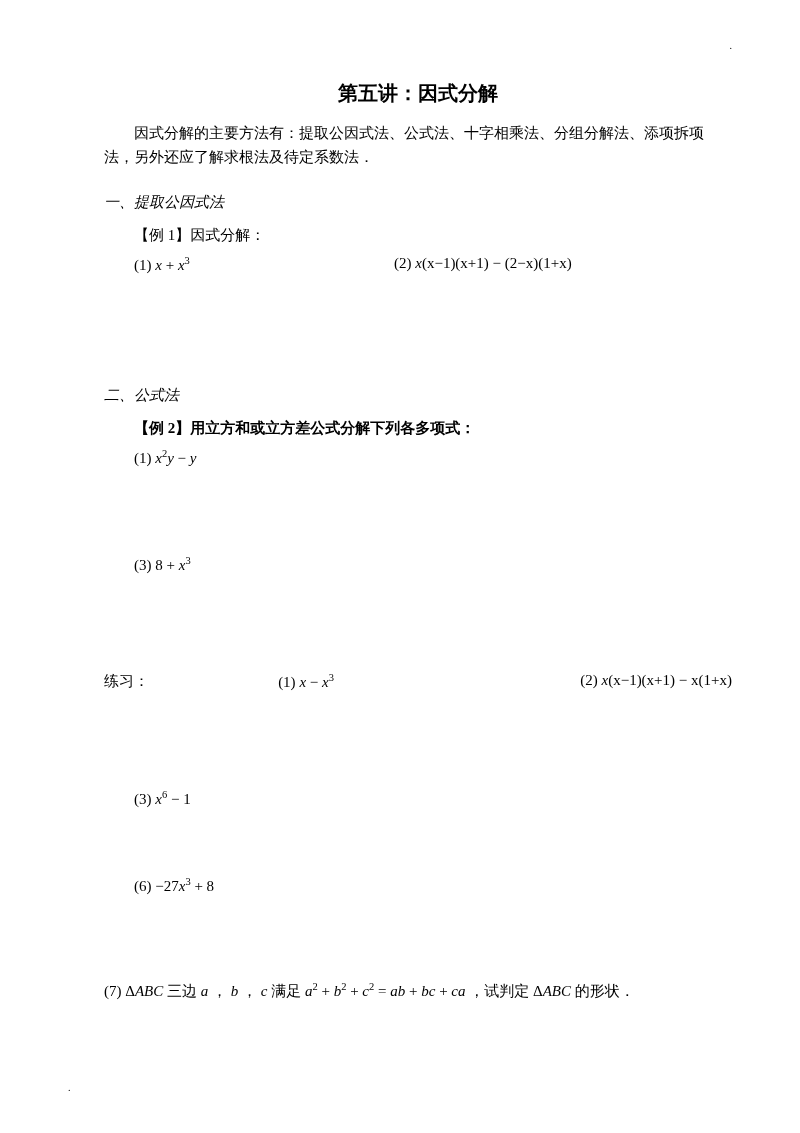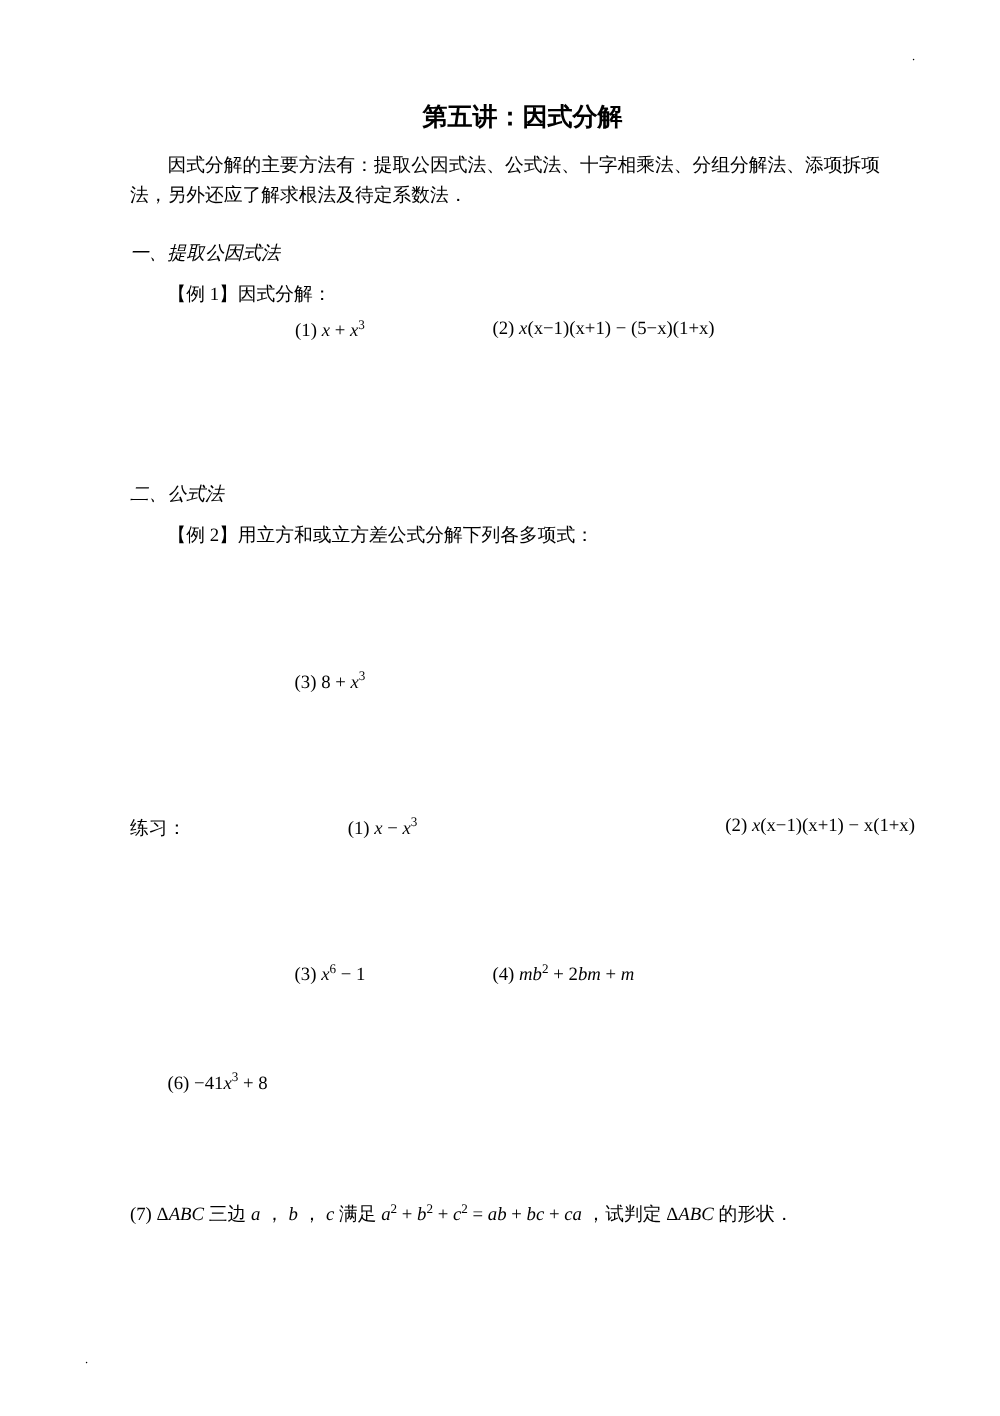--- a/index.html
+++ b/index.html
@@ -49,21 +49,20 @@
       margin-left: 2em;
       margin-bottom: 10px;
     }
     .pair {
       display: flex;
       margin-left: 2em;
       margin-bottom: 8px;
     }
     .pair .left {
       width: 260px;
-      text-align: center;
     }
     .pair .right {
       flex: 1;
     }
     .spacer-lg { height: 80px; }
     .spacer-md { height: 60px; }
     .math {
       font-family: "Times New Roman", serif;
       font-style: italic;
     }
@@ -104,30 +103,34 @@
   <div class="section-head">一、提取公因式法</div>
   <div class="example-label">【例 1】因式分解：</div>
 
   <div class="pair">
     <div class="left">
       <span>(1) </span>
       <span class="math">x <span class="upright">+</span> x<sup>3</sup></span>
     </div>
     <div class="right">
       <span>(2) </span>
-      <span class="math">x<span class="upright">(x−1)(x+1) − (5−x)(1+x)</span></span>
+      <span class="math">x<span class="upright">(x−1)(x+1) − (2−x)(1+x)</span></span>
     </div>
   </div>
 
   <div class="spacer-lg"></div>
 
   <div class="section-head">二、公式法</div>
-  <div class="example-label" style="margin-left:2em;margin-bottom:10px;">【例 2】用立方和或立方差公式分解下列各多项式：</div>
+  <div class="example-label" style="margin-left:2em;margin-bottom:10px;font-weight:bold;">【例 2】用立方和或立方差公式分解下列各多项式：</div>
 
   <div class="pair">
+    <div class="left">
+      <span>(1) </span>
+      <span class="math">x<sup>2</sup>y <span class="upright">−</span> y</span>
+    </div>
   </div>
 
   <div class="spacer-lg"></div>
 
   <div class="pair">
     <div class="left">
       <span>(3) </span>
       <span class="math"><span class="upright">8 +</span> x<sup>3</sup></span>
     </div>
   </div>
@@ -148,32 +151,28 @@
   </div>
 
   <div class="spacer-lg"></div>
   <div style="height:10px;"></div>
 
   <div class="pair">
     <div class="left">
       <span>(3) </span>
       <span class="math">x<sup>6</sup> <span class="upright">− 1</span></span>
     </div>
-    <div class="right">
-      <span>(4) </span>
-      <span class="math">mb<sup>2</sup> <span class="upright">+ 2</span>bm <span class="upright">+</span> m</span>
-    </div>
   </div>
 
   <div class="spacer-md"></div>
 
   <div class="pair">
     <div class="right">
       <span>(6) </span>
-      <span class="math"><span class="upright">−41</span>x<sup>3</sup> <span class="upright">+ 8</span></span>
+      <span class="math"><span class="upright">−27</span>x<sup>3</sup> <span class="upright">+ 8</span></span>
     </div>
   </div>
 
   <div class="spacer-md"></div>
   <div style="height:10px;"></div>
 
   <div class="q7">
     <span>(7) </span><span class="math"><span class="upright">Δ</span>ABC</span>
     <span>三边</span>
     <span class="math">a</span>

